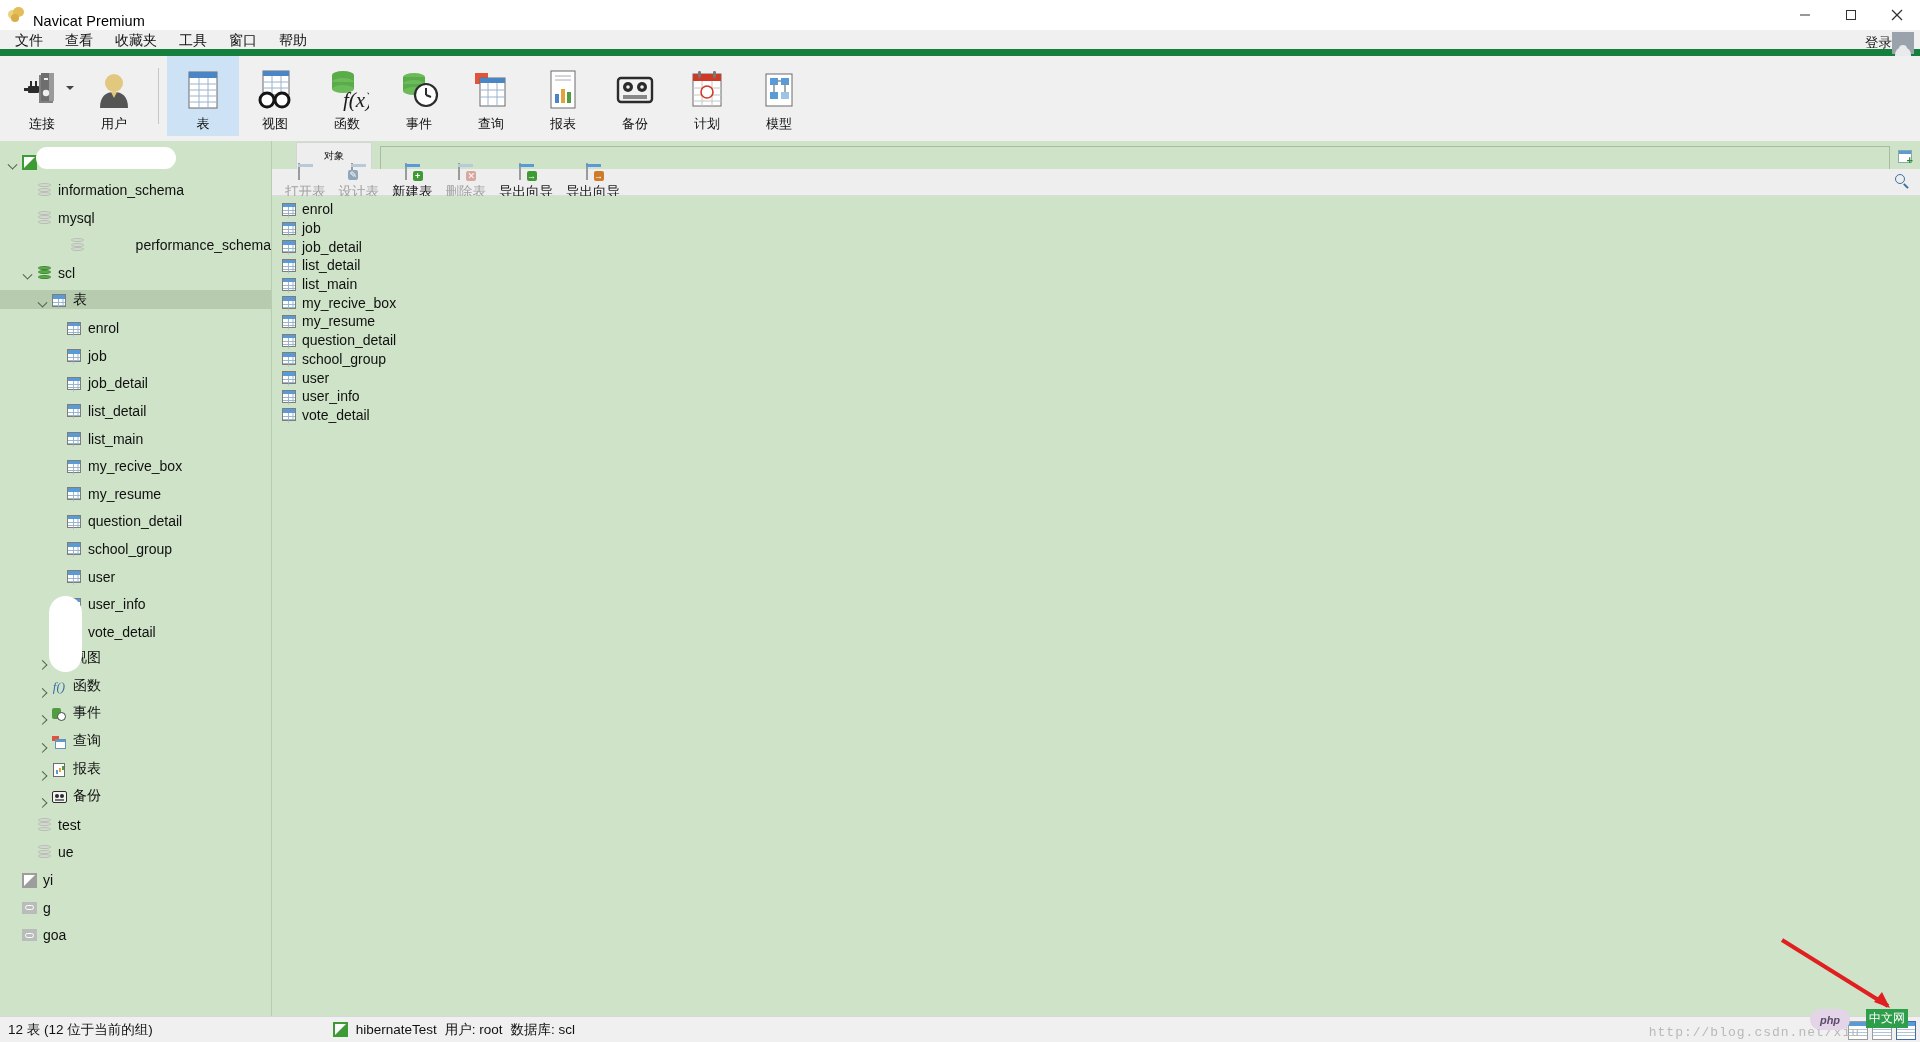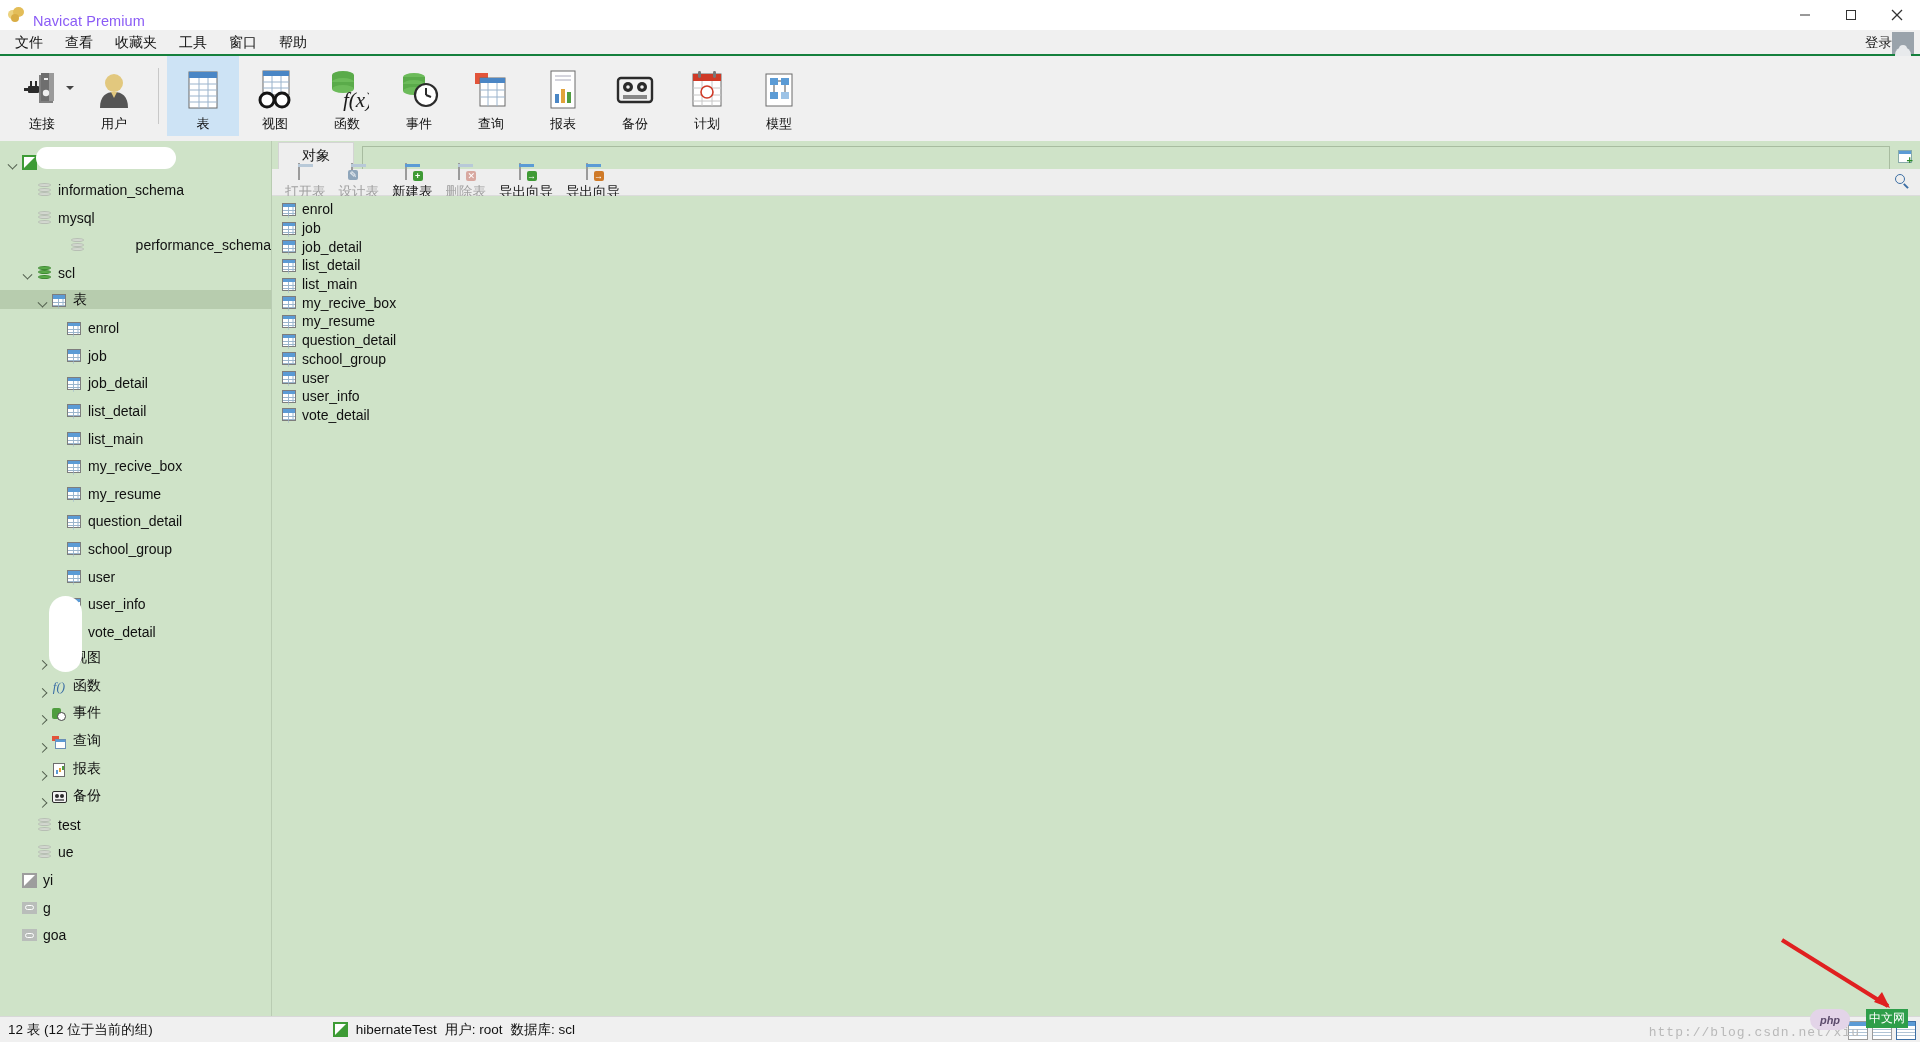--- a/index.html
+++ b/index.html
@@ -30,39 +30,39 @@
     position: relative;
   }
   .app-icon .petal {
     position: absolute; border-radius: 50%;
     background: #e8c86a;
   }
   .app-icon .p1 { width: 9px; height: 9px; left: 0px; top: 4px; background:#ecd27e; }
   .app-icon .p2 { width: 11px; height: 10px; left: 5px; top: 1px; background:#e3bd58; }
   .app-icon .p3 { width: 8px; height: 8px; left: 3px; top: 8px; background:#d9ad45; }
   .titlebar .title {
-    font-size: 14.5px; color: #8b5cf6; letter-spacing: 0.1px; margin-top: 12px;
+    font-size: 14.5px; color: #000000; letter-spacing: 0.1px; margin-top: 12px;
   }
   .win-controls {
     position: absolute; right: 0; top: 0; height: 30px;
     display: flex; align-items: stretch;
   }
   .win-btn {
     width: 46px; display: flex; align-items: center; justify-content: center;
     color: #333;
   }
 
   
   .menubar {
     height: 26px; min-height: 26px;
     background: #f0f0f0;
     display: flex; align-items: center;
     padding-left: 4px;
     position: relative;
-    border-bottom: 2px solid #15803d;
+    border-bottom: 7px solid #15803d;
   }
   .menu-item {
     padding: 3px 11px;
     font-size: 14px; color: #111;
     line-height: 18px;
     cursor: default;
   }
   .menu-right {
     position: absolute; right: 6px; top: 0; height: 26px;
     display: flex; align-items: center; 
@@ -203,22 +203,22 @@
   .tabstrip {
     height: 28px; min-height: 28px;
     background: #cfe3c8;
     display: flex; align-items: flex-end;
     position: relative;
   }
   .tab {
     height: 27px; min-width: 76px;
     background: #eeeeee;
     display: flex; align-items: center; justify-content: center;
-    font-size: 14px; color: #111;
-    margin-left: 6px;
+    font-size: 10px; color: #111;
+    margin-left: 24px;
     border: 1px solid #d4d4d4; border-bottom: none;
   }
   .tabstrip-fill {
     flex: 1; height: 23px; margin-left: 8px; margin-right: 30px;
     background: #cfe3c8; border: 1px solid #a8bca0; border-bottom: none;
   }
   .tab-addon {
     position: absolute; right: 4px; bottom: 2px;
     width: 22px; height: 22px;
     display: flex; align-items: center; justify-content: center;

